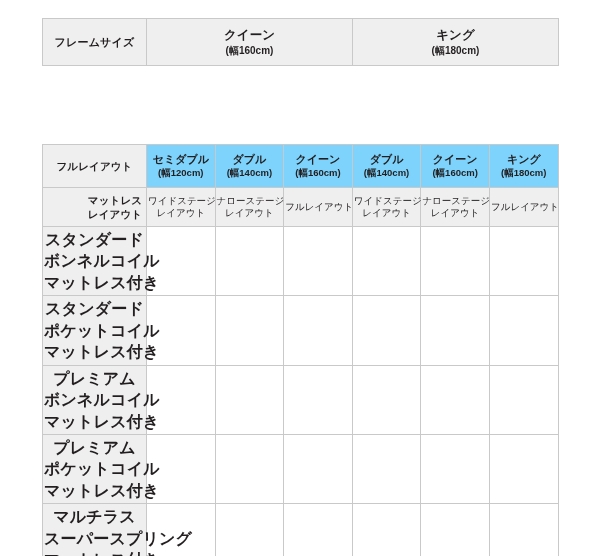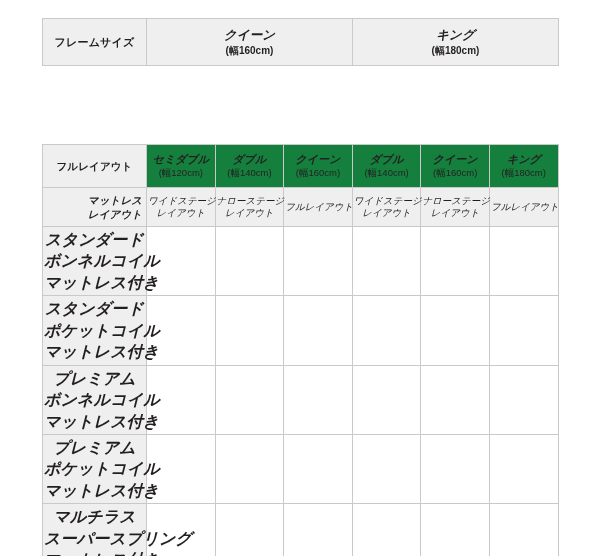--- a/index.html
+++ b/index.html
@@ -80,29 +80,29 @@
   .t-mat col.cx { width: 68.6px; }
 
   .t-mat td.rowlabel {
     background: #efefef;
     font-weight: bold;
     font-size: 10.5px;
     line-height: 1.34;
     letter-spacing: .01em;
   }
   .t-mat td.sizehead {
-    background: #15803d;
+    background: #7dd3fc;
     font-weight: bold;
     font-size: 11px;
     height: 38px;
   }
   .t-mat td.sizehead .sub {
     display: block;
     font-size: 9.5px;
-    font-weight: normal;
+    font-weight: bold;
     margin-top: 1px;
   }
   .t-mat td.layout {
     background: #efefef;
     font-size: 9.5px;
     height: 34px;
     line-height: 1.3;
   }
   .t-mat td.rowlabel.head {
     height: 38px;
@@ -113,21 +113,21 @@
     padding-left: 42px;
   }
   .t-mat td.body {
     height: 50px;
   }
   .t-mat td.rowlabel.body {
     font-weight: bold;
     font-size: 16px;
     text-align: center;
   }
-  .nowrapline { display: block; white-space: nowrap; font-style: italic; }
+  .nowrapline { display: block; white-space: nowrap; }
 </style>
 </head>
 <body>
 
 <div class="page">
 
   <table class="t-frame">
     <colgroup>
       <col style="width:104px">
       <col style="width:206px">

